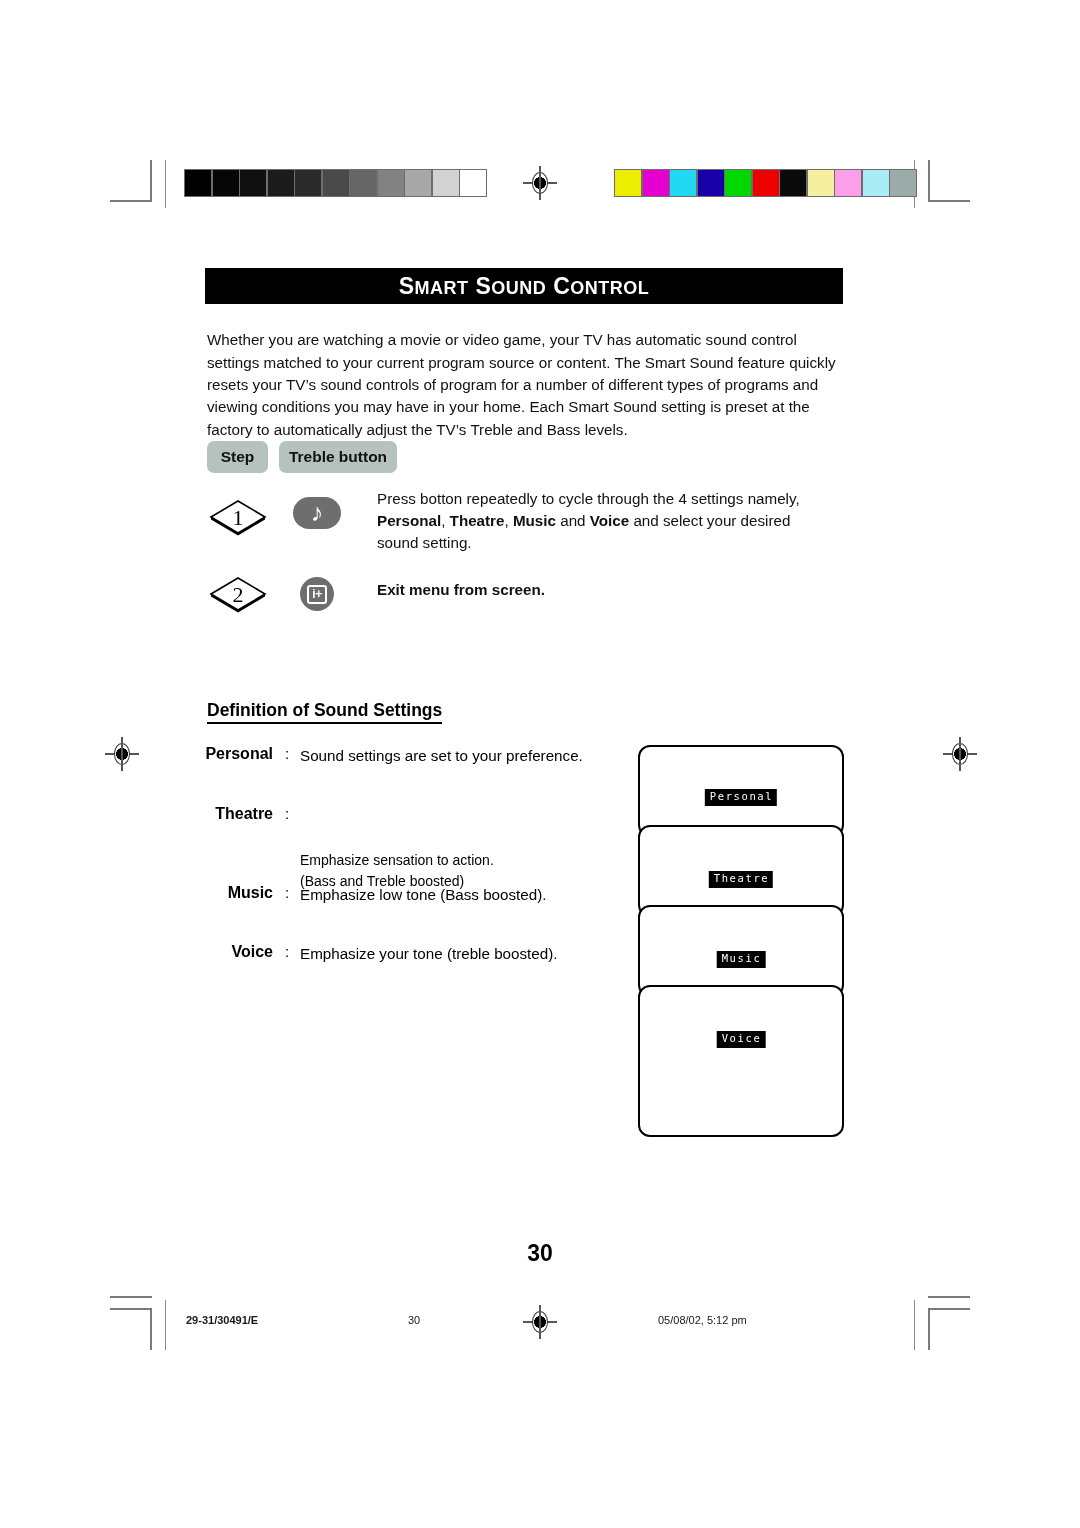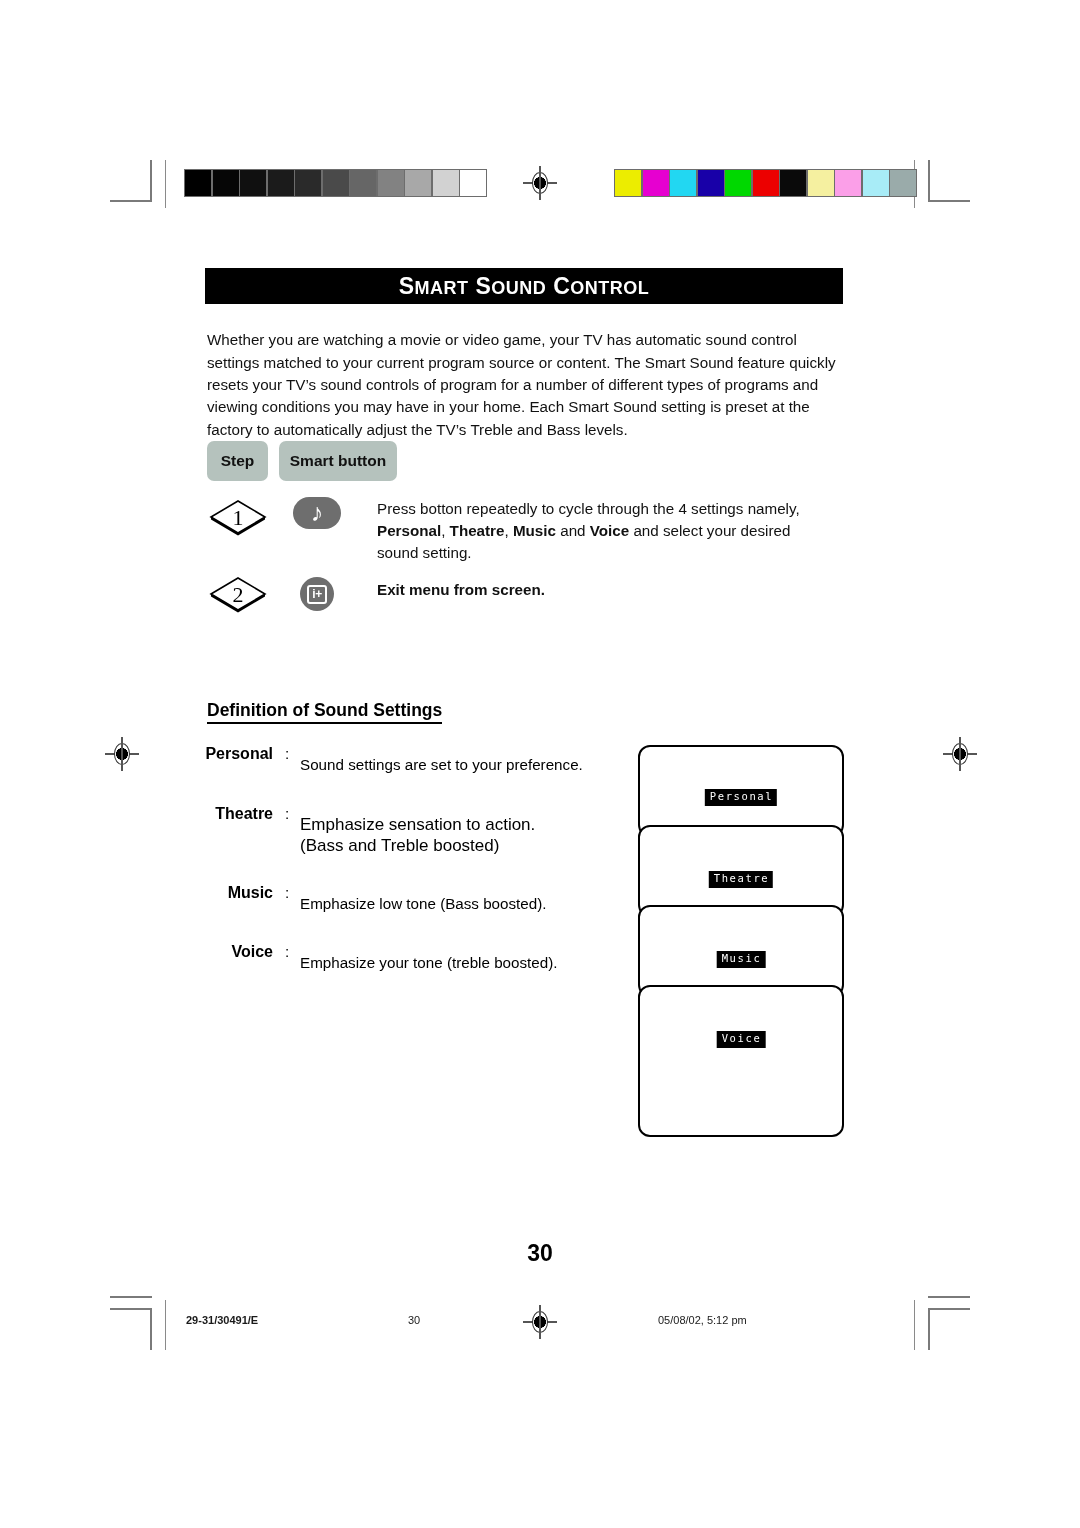--- a/index.html
+++ b/index.html
@@ -88,21 +88,21 @@
   .pill {
     position: absolute;
     background: #b5c2bd;
     border-radius: 7px;
     display: flex;
     align-items: center;
     justify-content: center;
     font-weight: bold;
     font-size: 15.5px;
     color: #111;
-    height: 40px;
+    height: 32px;
   }
   #pill-step { left: 207px; top: 441px; width: 61px; }
   #pill-press { left: 279px; top: 441px; width: 118px; }
 
   
   .diamond {
     position: absolute;
     width: 60px; height: 40px;
   }
   .diamond svg { display: block; }
@@ -159,21 +159,21 @@
     padding-bottom: 1px;
     display: inline-block;
   }
   .def-term {
     position: absolute;
     font-weight: bold;
     text-align: right;
     width: 93px;
   }
   .def-colon { position: absolute; }
-  .def-body  { position: absolute; width: 330px; margin-top: 9px; }
+  .def-body  { position: absolute; width: 330px; }
 
   
   .tv-stack { position: absolute; left: 638px; top: 745px; width: 208px; }
   .tv-box {
     position: absolute;
     left: 0;
     width: 206px;
     border: 2.5px solid #000;
     border-radius: 12px;
     background: #ffffff;
@@ -268,33 +268,33 @@
     <div class="ring"></div>
   </div>
 
 <div class="title-banner">
   <span><span class="sc-cap">S</span><span class="sc-small">MART</span><span class="sc-cap"> S</span><span class="sc-small">OUND</span><span class="sc-cap"> C</span><span class="sc-small">ONTROL</span></span>
 </div>
 
 <p class="intro">Whether you are watching a movie or video game, your TV has automatic sound control settings matched to your current program source or content. The Smart Sound feature quickly resets your TV’s sound controls of program for a number of different types of programs and viewing conditions you may have in your home. Each Smart Sound setting is preset at the factory to automatically adjust the TV’s Treble and Bass levels.</p>
 
 <div class="pill" id="pill-step">Step</div>
-<div class="pill" id="pill-press">Smart button</div>
+<div class="pill" id="pill-press">Treble button</div>
 
 <div class="diamond" style="left:208px; top:497px;">
   <svg width="60" height="40" viewBox="0 0 60 40">
     <path d="M3 20 L30 4 L57 20 L30 36 Z" fill="#ffffff" stroke="#000" stroke-width="1.6"></path>
     <path d="M3 20 L30 36 L57 20 L57 22.5 L30 38.6 L3 22.5 Z" fill="#000"></path>
     <text x="30" y="28" font-family="Liberation Serif, serif" font-size="22" text-anchor="middle" fill="#000">1</text>
   </svg>
 </div>
 <div class="btn-pill" style="left:293px; top:497px; width:48px; height:32px;">
   <span class="note-glyph">♪</span>
 </div>
-<div class="step-text" style="left:377px; top:498px;">
+<div class="step-text" style="left:377px; top:488px;">
   <span>Press botton repeatedly to cycle through the 4 settings namely,</span><br>
   <b>Personal</b><span>, </span><b>Theatre</b><span>, </span><b>Music</b><span> and </span><b>Voice</b><span> and select your desired</span><br>
   <span>sound setting.</span>
 </div>
 
 <div class="diamond" style="left:208px; top:574px;">
   <svg width="60" height="40" viewBox="0 0 60 40">
     <path d="M3 20 L30 4 L57 20 L30 36 Z" fill="#ffffff" stroke="#000" stroke-width="1.6"></path>
     <path d="M3 20 L30 36 L57 20 L57 22.5 L30 38.6 L3 22.5 Z" fill="#000"></path>
     <text x="30" y="28" font-family="Liberation Serif, serif" font-size="22" text-anchor="middle" fill="#000">2</text>
@@ -310,21 +310,21 @@
 <div class="section-head">Definition of Sound Settings</div>
 
 <div class="def-term" style="left:180px; top:745px;">Personal</div>
 <div class="def-colon" style="left:285px; top:745px; font-size:15.2px;">:</div>
 <div class="def-body" style="left:300px; top:745px; font-size:15.2px; line-height:21px;">
   <span>Sound settings are set to your preference.</span>
 </div>
 
 <div class="def-term" style="left:180px; top:805px;">Theatre</div>
 <div class="def-colon" style="left:285px; top:805px; font-size:15.2px;">:</div>
-<div class="def-body" style="left:300px; top:805px; font-size:17px; line-height:21px;">
+<div class="def-body" style="left:300px; top:850px; font-size:14px; line-height:21px;">
   <span>Emphasize sensation to action.</span><br>
   <span>(Bass and Treble boosted)</span>
 </div>
 
 <div class="def-term" style="left:180px; top:884px;">Music</div>
 <div class="def-colon" style="left:285px; top:884px; font-size:15.2px;">:</div>
 <div class="def-body" style="left:300px; top:884px; font-size:15.2px; line-height:21px;">
   <span>Emphasize low tone (Bass boosted).</span>
 </div>
 

